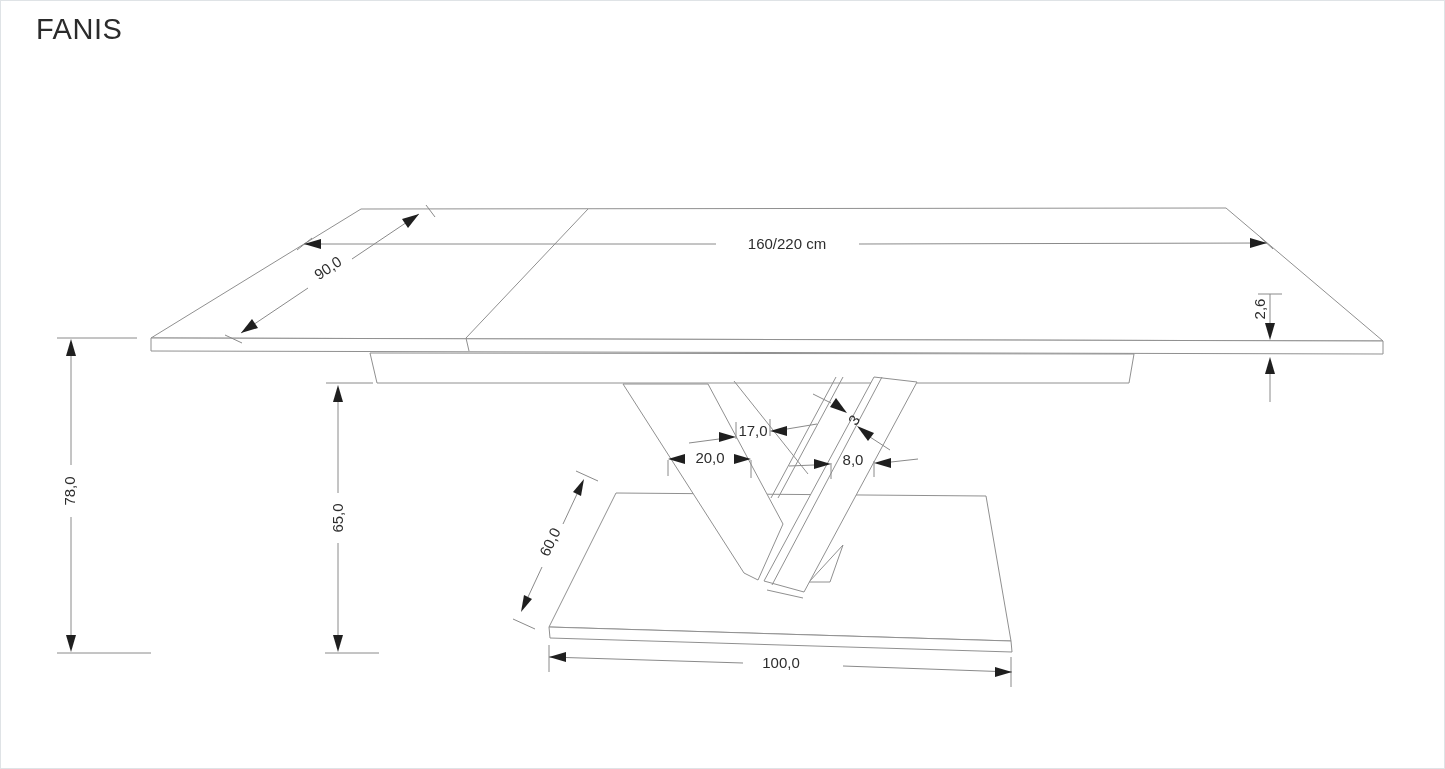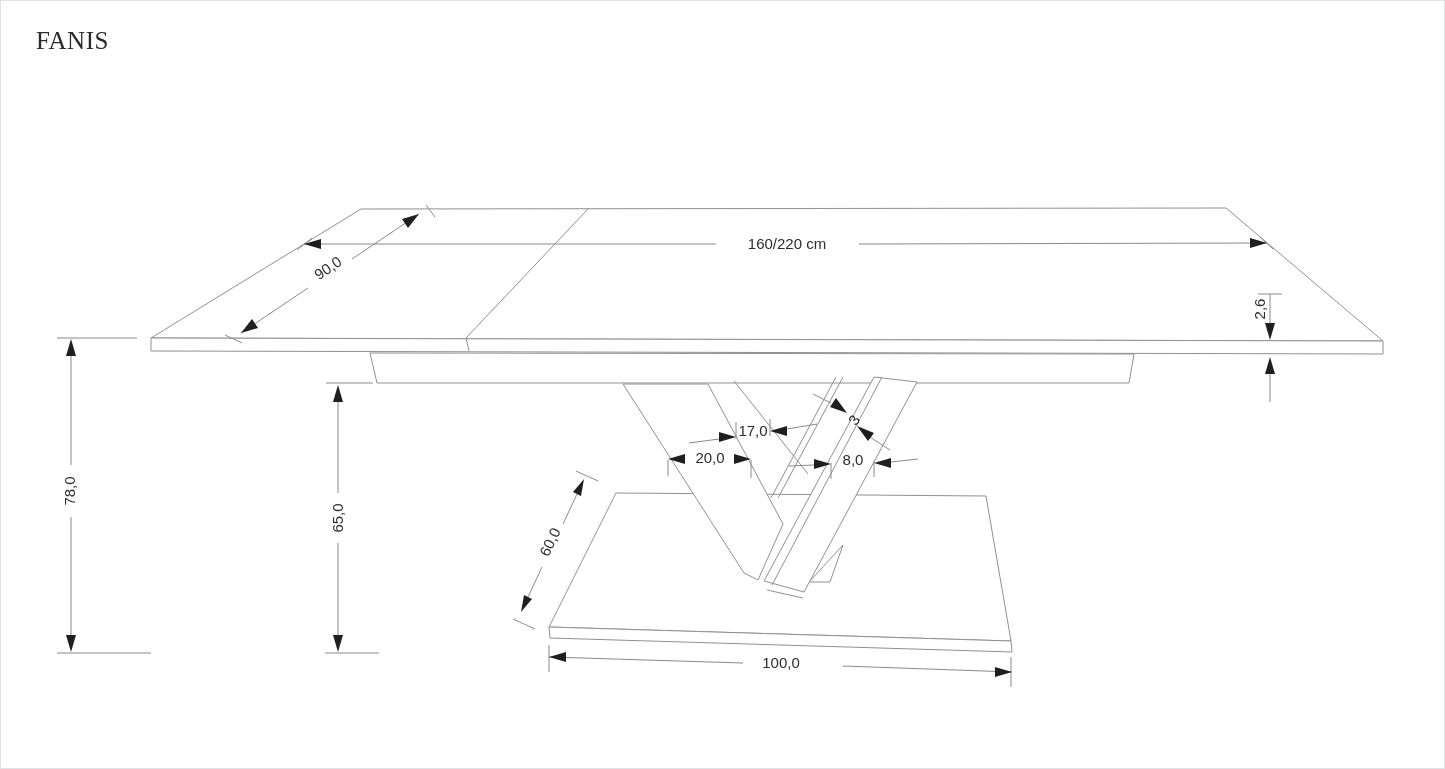--- a/index.html
+++ b/index.html
@@ -2,23 +2,23 @@
 <html><head>
 <meta charset="utf-8">
 <style>
   html,body { margin:0; padding:0; background:#ffffff; }
   #canvas {
     position:relative; width:1443px; height:767px; background:#ffffff;
     border:1px solid #dfe3e6; overflow:hidden;
     font-family:"Liberation Sans", sans-serif;
   }
   #title {
-    position:absolute; left:35px; top:26px;
-    font-size:25px; color:#2b2b2b; letter-spacing:0.5px;
-    font-family:Liberation Serif, serif;
+    position:absolute; left:35px; top:12px;
+    font-size:29px; color:#2b2b2b; letter-spacing:0.5px;
+    font-family:Liberation Sans, sans-serif;
   }
   svg { position:absolute; left:0; top:0; }
   .edge   { stroke:#909090; stroke-width:1; fill:none; }
   .face   { stroke:#909090; stroke-width:1; fill:#ffffff; }
   .dimln  { stroke:#8a8a8a; stroke-width:1; fill:none; }
   .tick   { stroke:#8a8a8a; stroke-width:1; fill:none; }
   .arrow  { fill:#1f1f1f; stroke:none; }
   .dimtxt { font-family:"Liberation Sans", sans-serif; font-size:15px; fill:#2d2d2d; }
 </style>
 </head>

